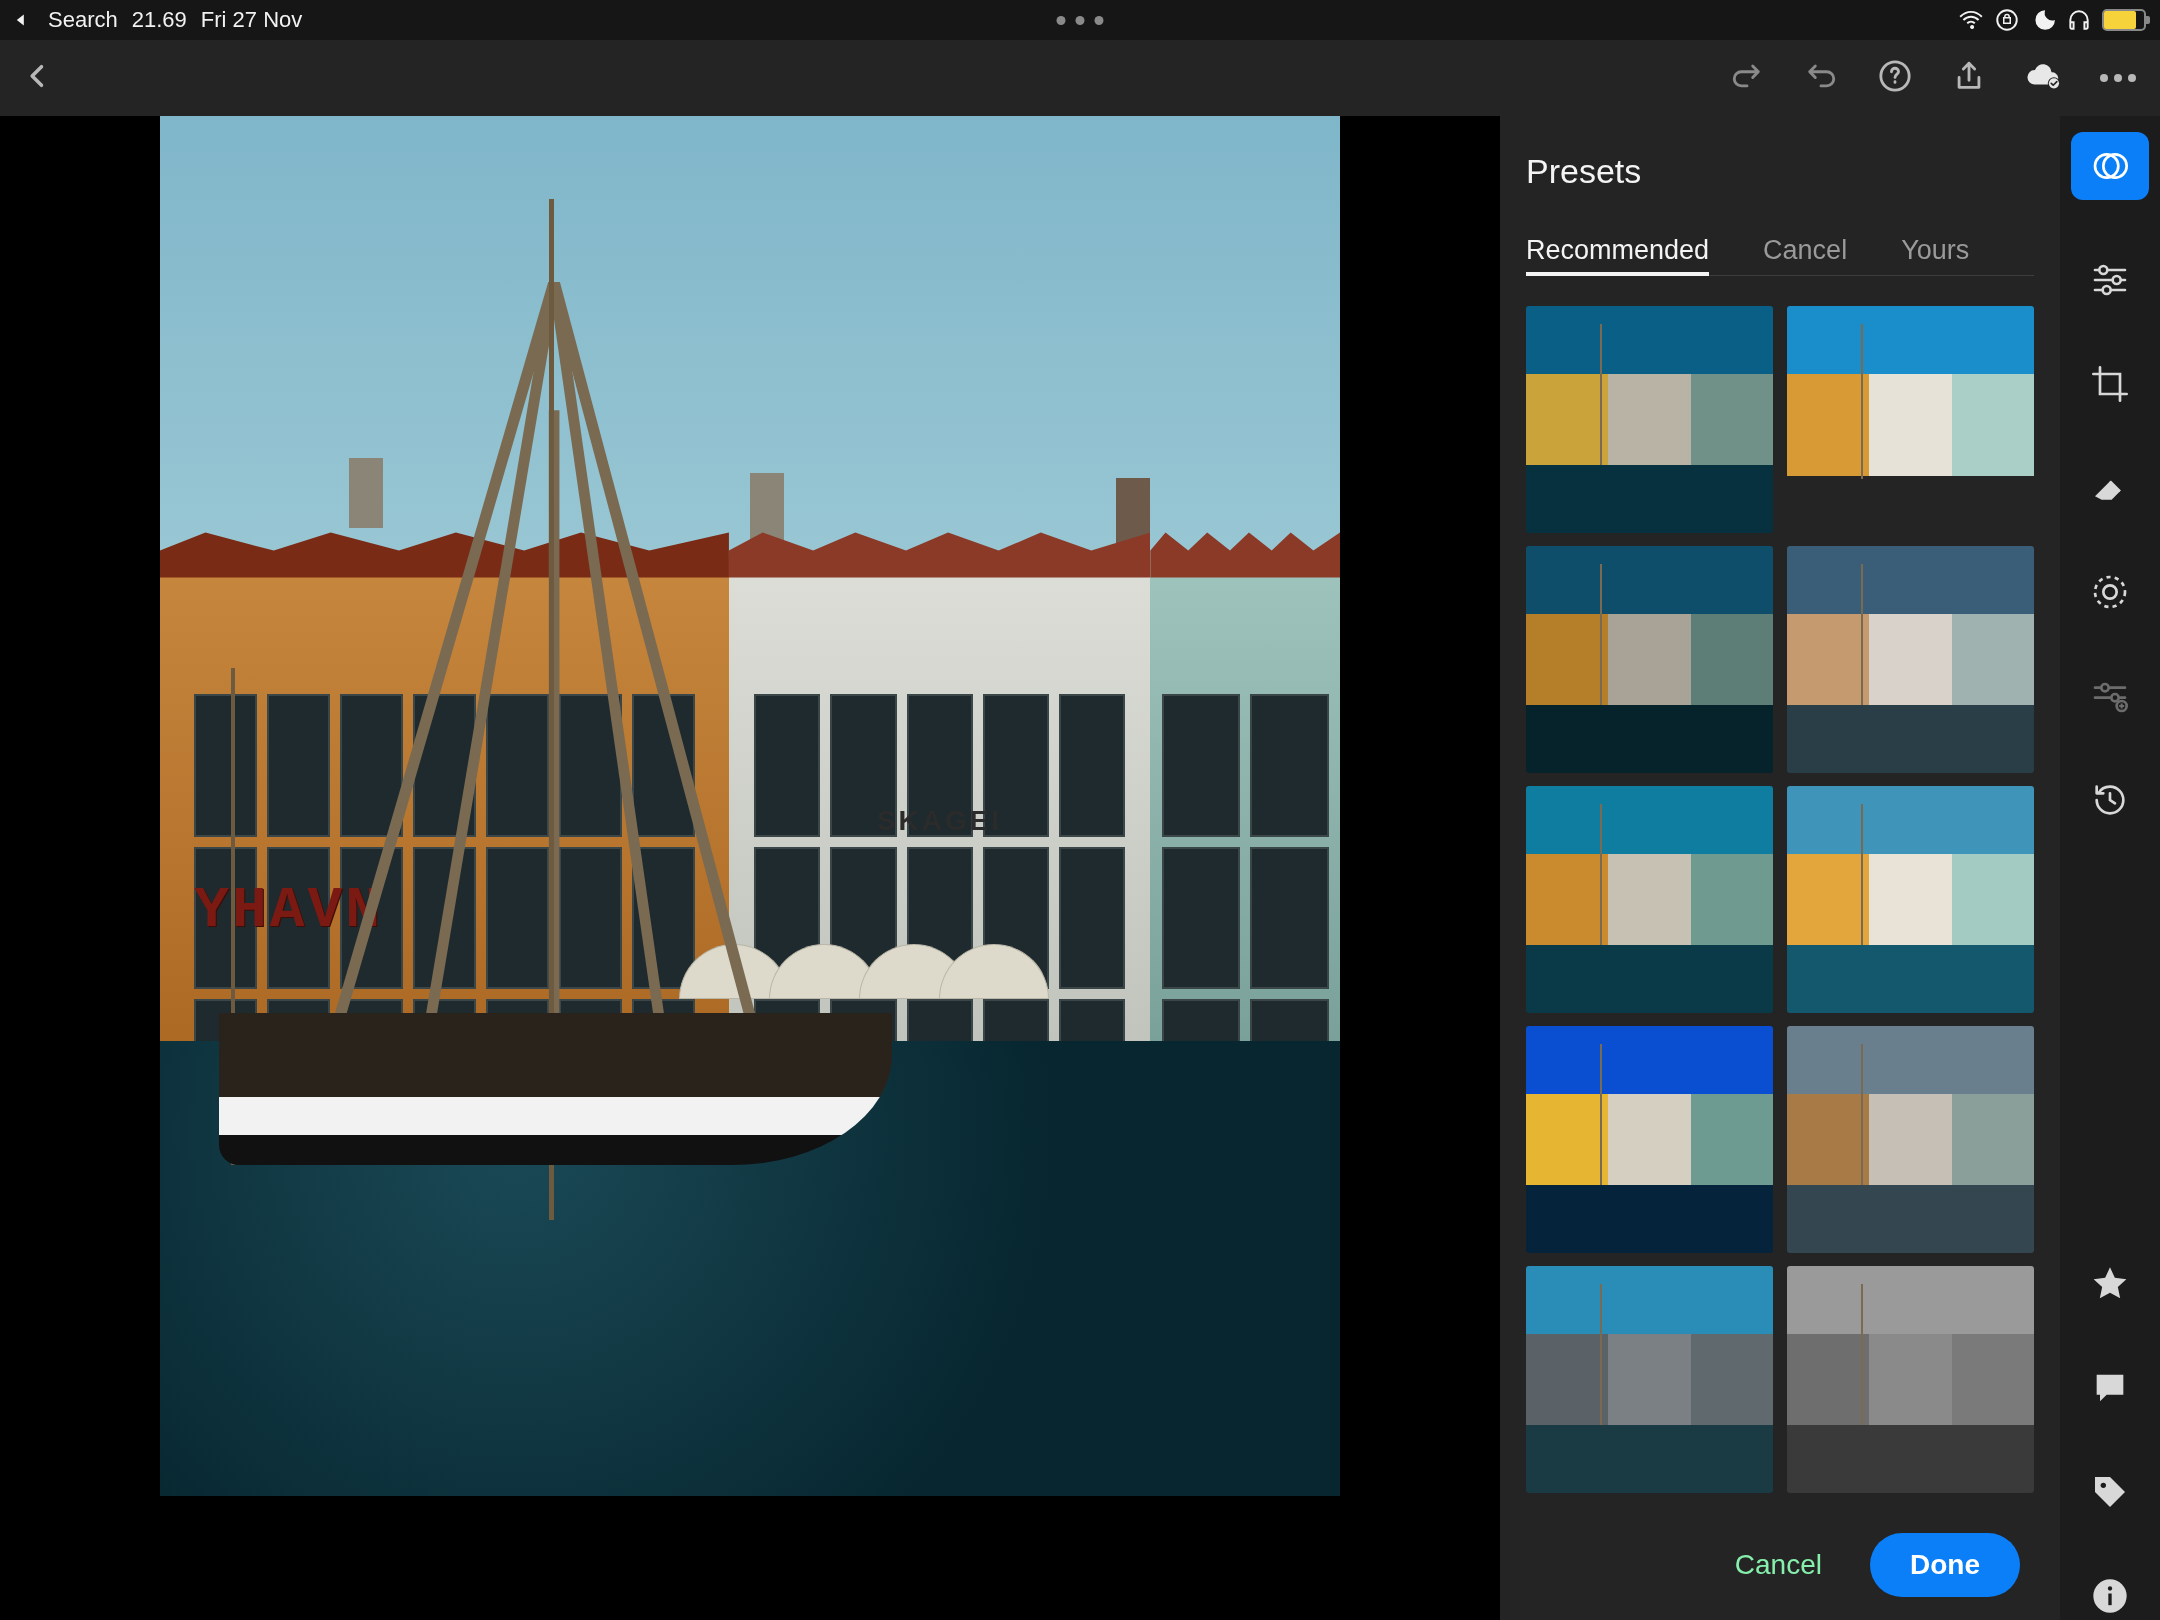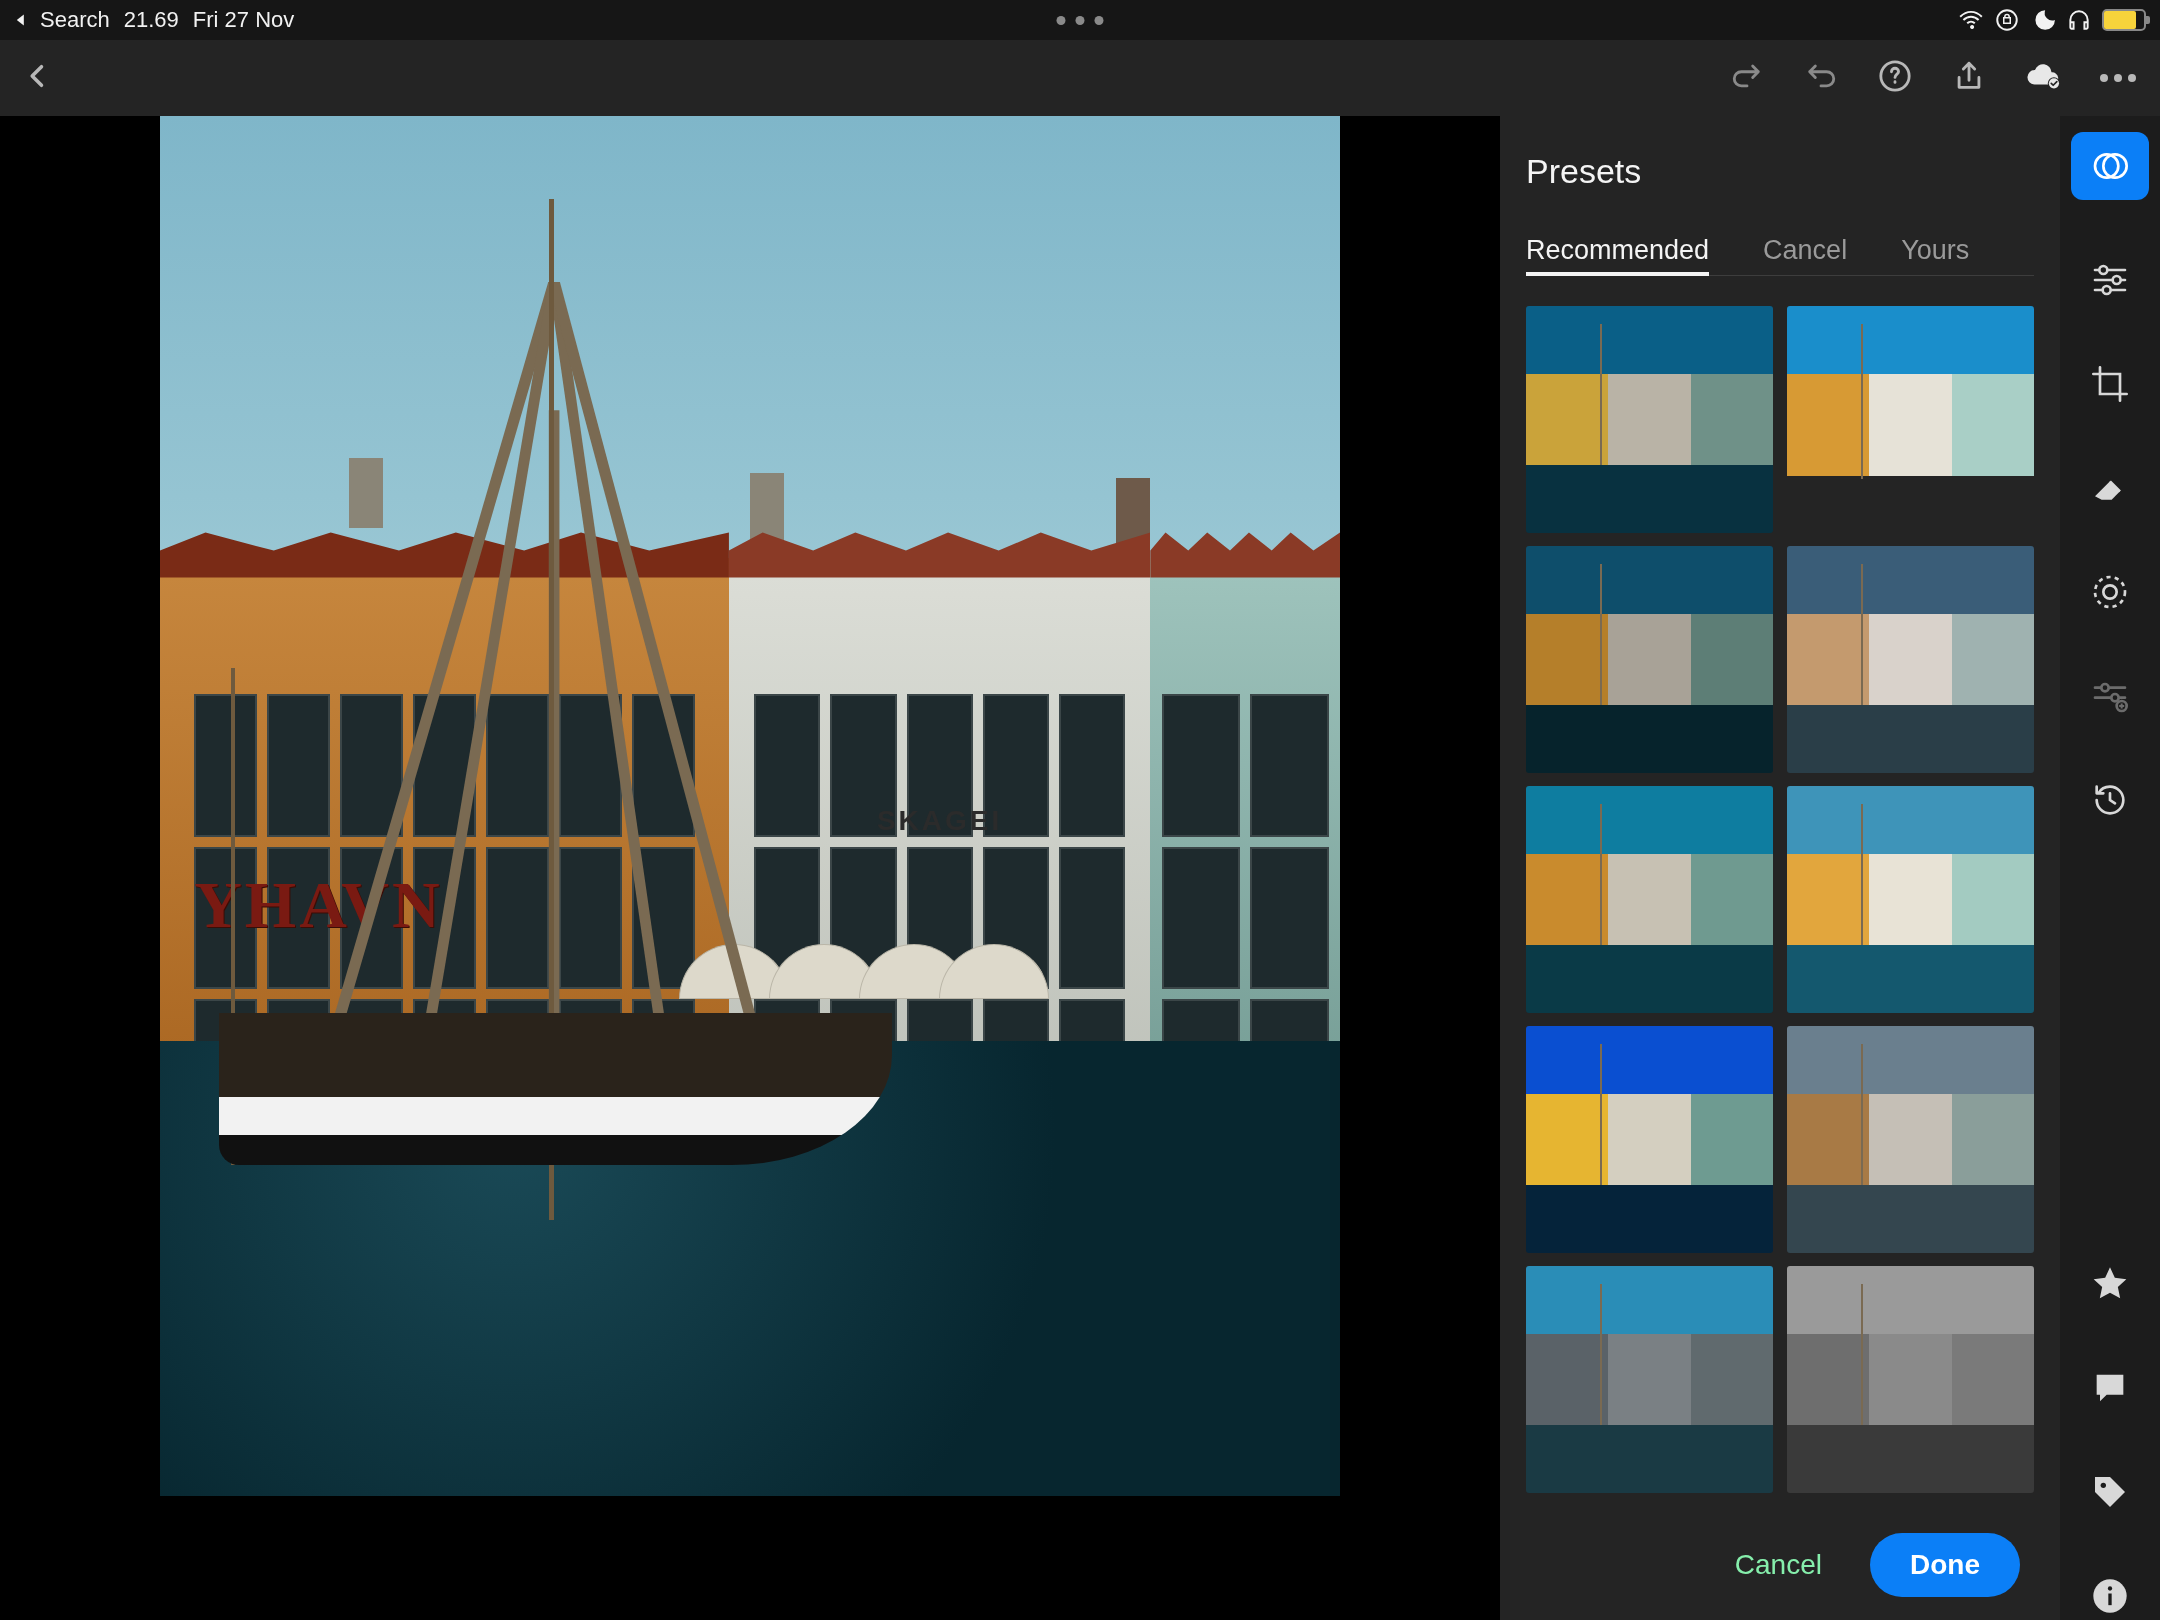--- a/index.html
+++ b/index.html
@@ -1,21 +1,21 @@
 <!DOCTYPE html>
 <html><head>
 <meta charset="utf-8">
 <style>
   * { margin:0; padding:0; box-sizing:border-box; font-family:-apple-system,BlinkMacSystemFont,"Segoe UI",sans-serif; }
   body { width:2160px; height:1620px; background:#000; color:#e8e8e8; overflow:hidden; }
 
   
   .statusbar { height:40px; background:#161616; display:flex; align-items:center; justify-content:space-between; padding:0 14px; font-size:22px; color:#f2f2f2; }
   .sb-left { display:flex; align-items:center; gap:14px; }
-  .sb-back { display:flex; align-items:center; gap:12px; }
+  .sb-back { display:flex; align-items:center; gap:20px; }
   .sb-back svg { width:14px; height:14px; }
   .sb-center { position:absolute; left:50%; transform:translateX(-50%); display:flex; gap:10px; }
   .sb-center .dot { width:9px; height:9px; border-radius:50%; background:#8a8a8a; }
   .sb-right { display:flex; align-items:center; gap:10px; }
   .sb-right svg { width:26px; height:26px; }
   .battery { width:44px; height:22px; border:2px solid #888; border-radius:5px; position:relative; }
   .battery::after { content:""; position:absolute; right:-6px; top:5px; width:4px; height:8px; background:#888; border-radius:0 2px 2px 0; }
   .battery-fill { width:80%; height:100%; background:#f7d33b; border-radius:2px; }
 
   
@@ -41,21 +41,21 @@
   .bld { flex:1; position:relative;text-align:right; }
   .bld.orange { background:linear-gradient(#c7873e,#a5611d); flex:1.35; }
   .bld.white  { background:linear-gradient(#dcded7,#b9bdb5); }
   .bld.mint   { background:linear-gradient(#9fc4bd,#6f978f); flex:0.45;}
   .roof { position:absolute; top:-40px; left:0; right:0; height:60px; background:#7a2b16; clip-path:polygon(0 100%,0 55%,8% 25%,20% 55%,30% 25%,42% 55%,52% 25%,64% 55%,74% 25%,86% 55%,100% 25%,100% 100%); }
   .bld.white .roof, .bld.mint .roof { background:#8a3a26; }
   .windows { position:absolute; inset:22% 6% 6% 6%; display:grid; grid-template-columns:repeat(7,1fr); grid-auto-rows:1fr; gap:10px 10px; }
   .bld.white .windows { grid-template-columns:repeat(5,1fr); }
   .bld.mint .windows { grid-template-columns:repeat(2,1fr); }
   .win { background:#1e2a2d; border:2px solid #3b4648; }
-  .signboard { position:absolute; bottom:38%; left:6%; color:#7a1a12; font-weight:900; font-size:66px; font-family:Liberation Serif, serif; letter-spacing:3px; text-shadow:1px 1px 0 #3a0d06;}
+  .signboard { position:absolute; bottom:38%; left:6%; color:#7a1a12; font-weight:900; font-size:58px; font-family:Liberation Mono, monospace; letter-spacing:3px; text-shadow:1px 1px 0 #3a0d06;}
   .skagen { position:absolute; bottom:55%; left:50%; transform:translateX(-50%); color:#2b2b2b; font-weight:700; font-size:28px; letter-spacing:3px; }
   .chimney { position:absolute; width:34px; height:70px; background:#8a8577; }
   .chimney.c1 { left:16%; top:calc(32% - 100px);}
   .chimney.c2 { left:50%; top:calc(32% - 85px);}
   .chimney.c3 { left:81%; top:calc(32% - 80px); background:#6e5a4a;}
   .mast { position:absolute; left:33%; top:6%; width:5px; height:74%; background:#6e5a3e; z-index:5;}
   .mast2 { position:absolute; left:6%; top:40%; width:4px; height:36%; background:#6e5a3e; z-index:5;}
   .rigging { position:absolute; left:10%; top:12%; width:45%; height:62%; z-index:4;}
   .rigging line { stroke:#7a6a52; stroke-width:2;}
   .hull { position:absolute; left:5%; bottom:24%; width:57%; height:11%; background:linear-gradient(#2a231b 0%, #2a231b 55%, #f2f2f2 55%, #f2f2f2 80%, #111 80%); border-radius:0 0 160px 20px / 0 0 110px 20px; z-index:6;}

